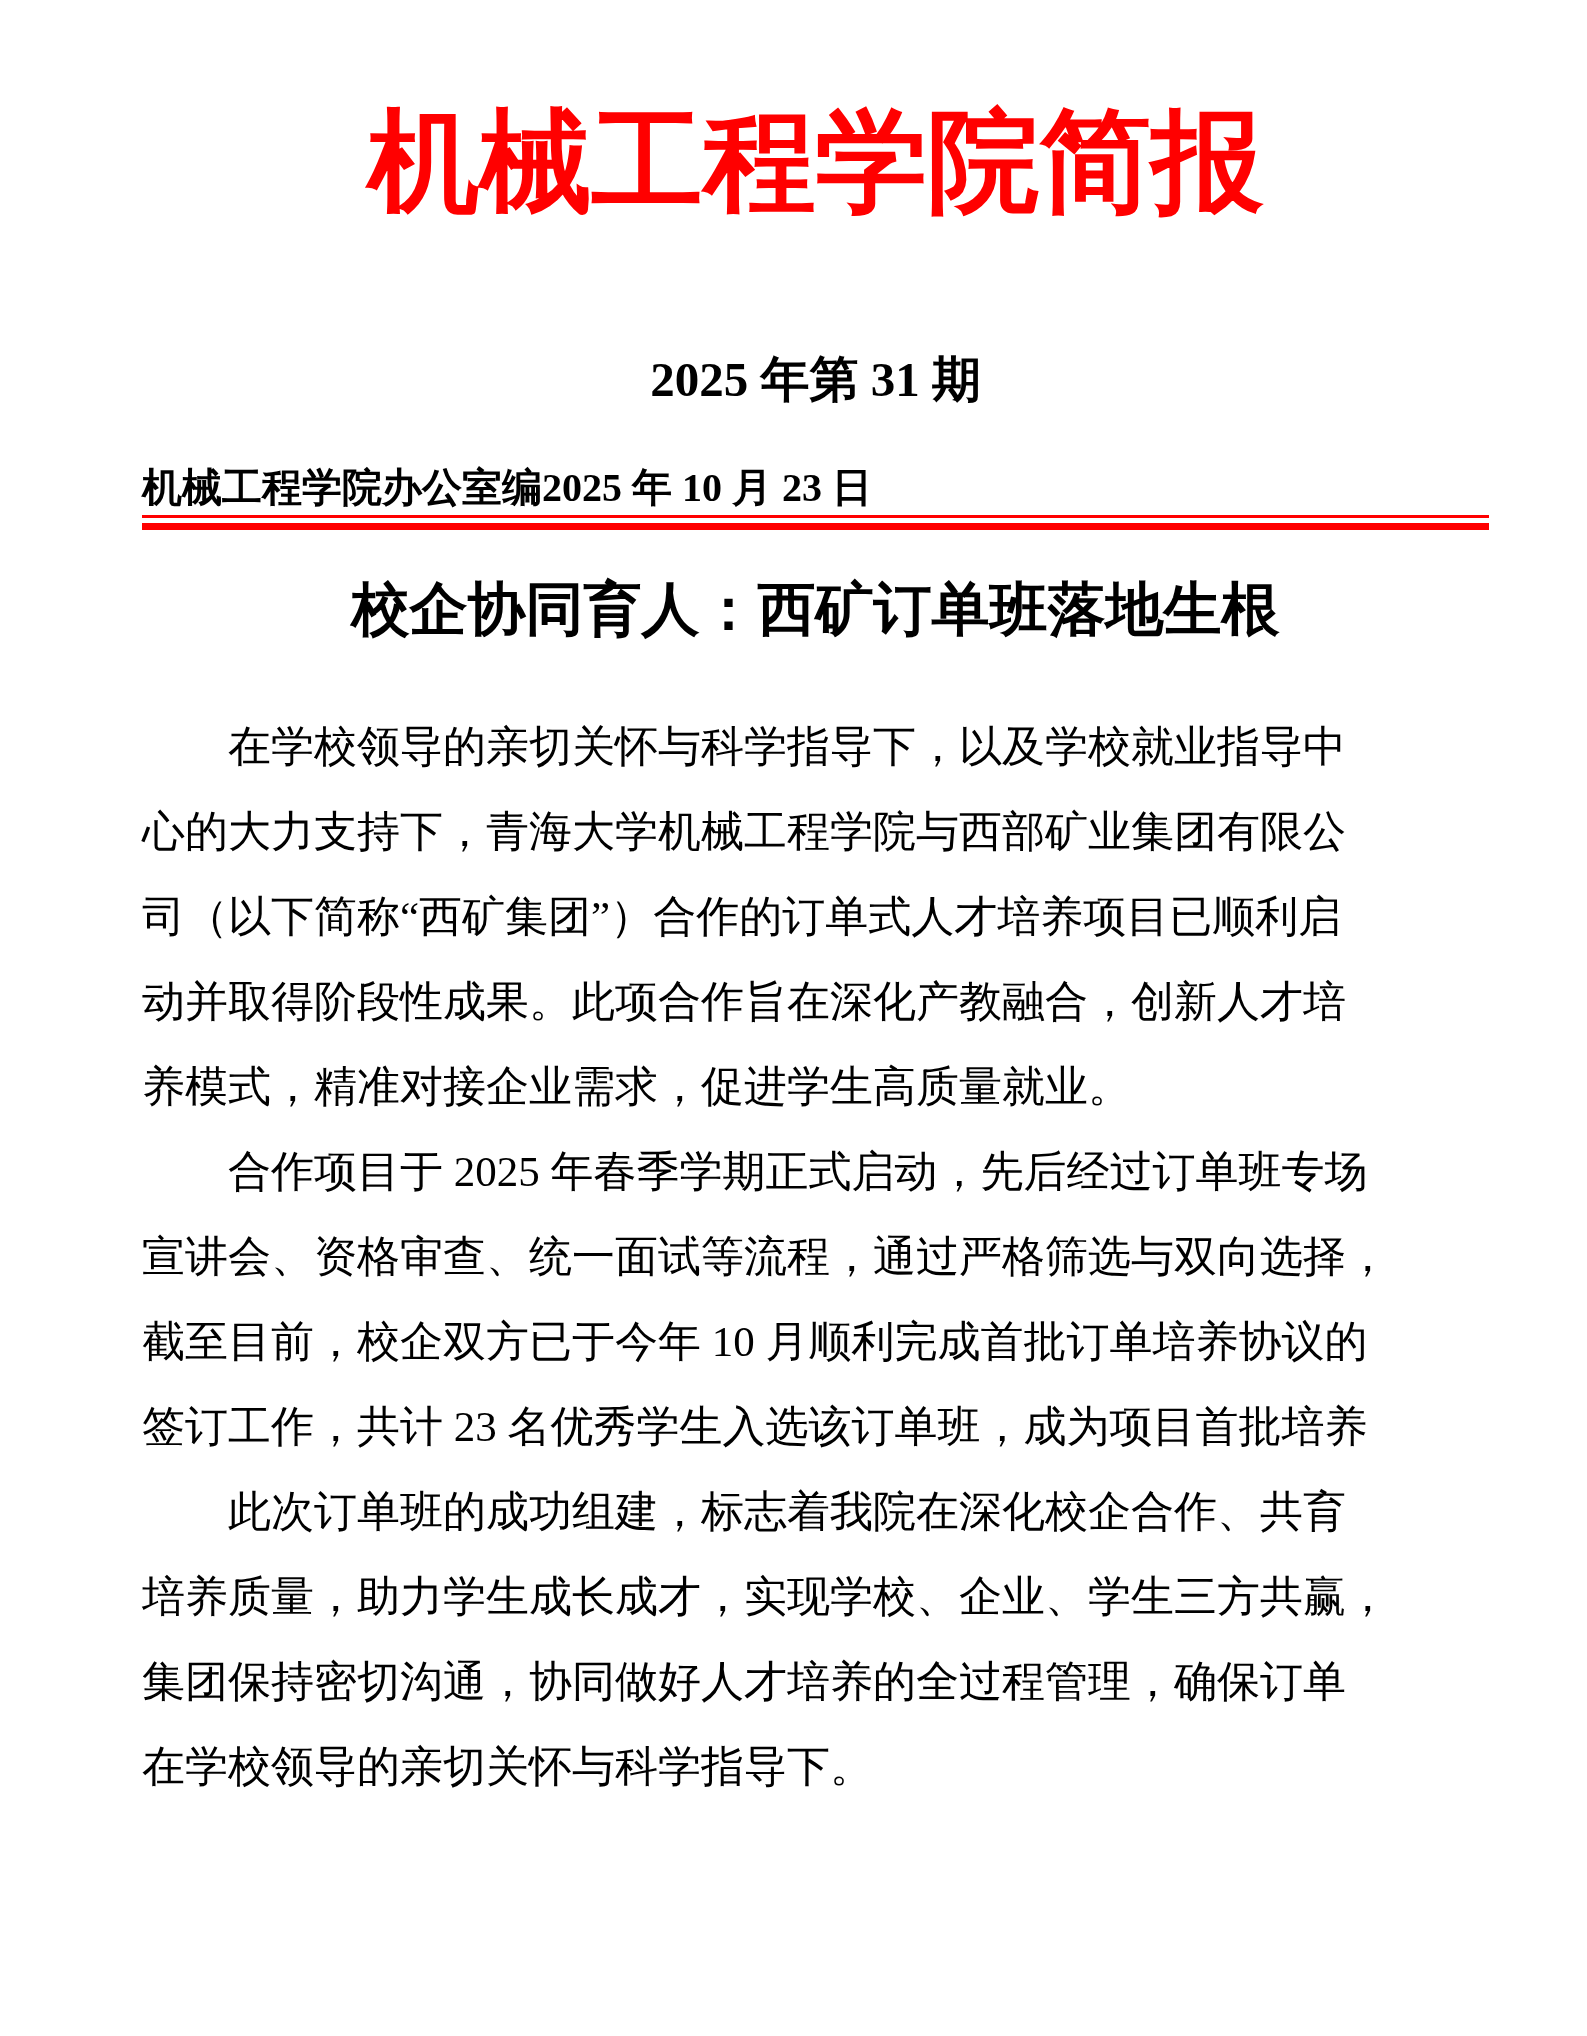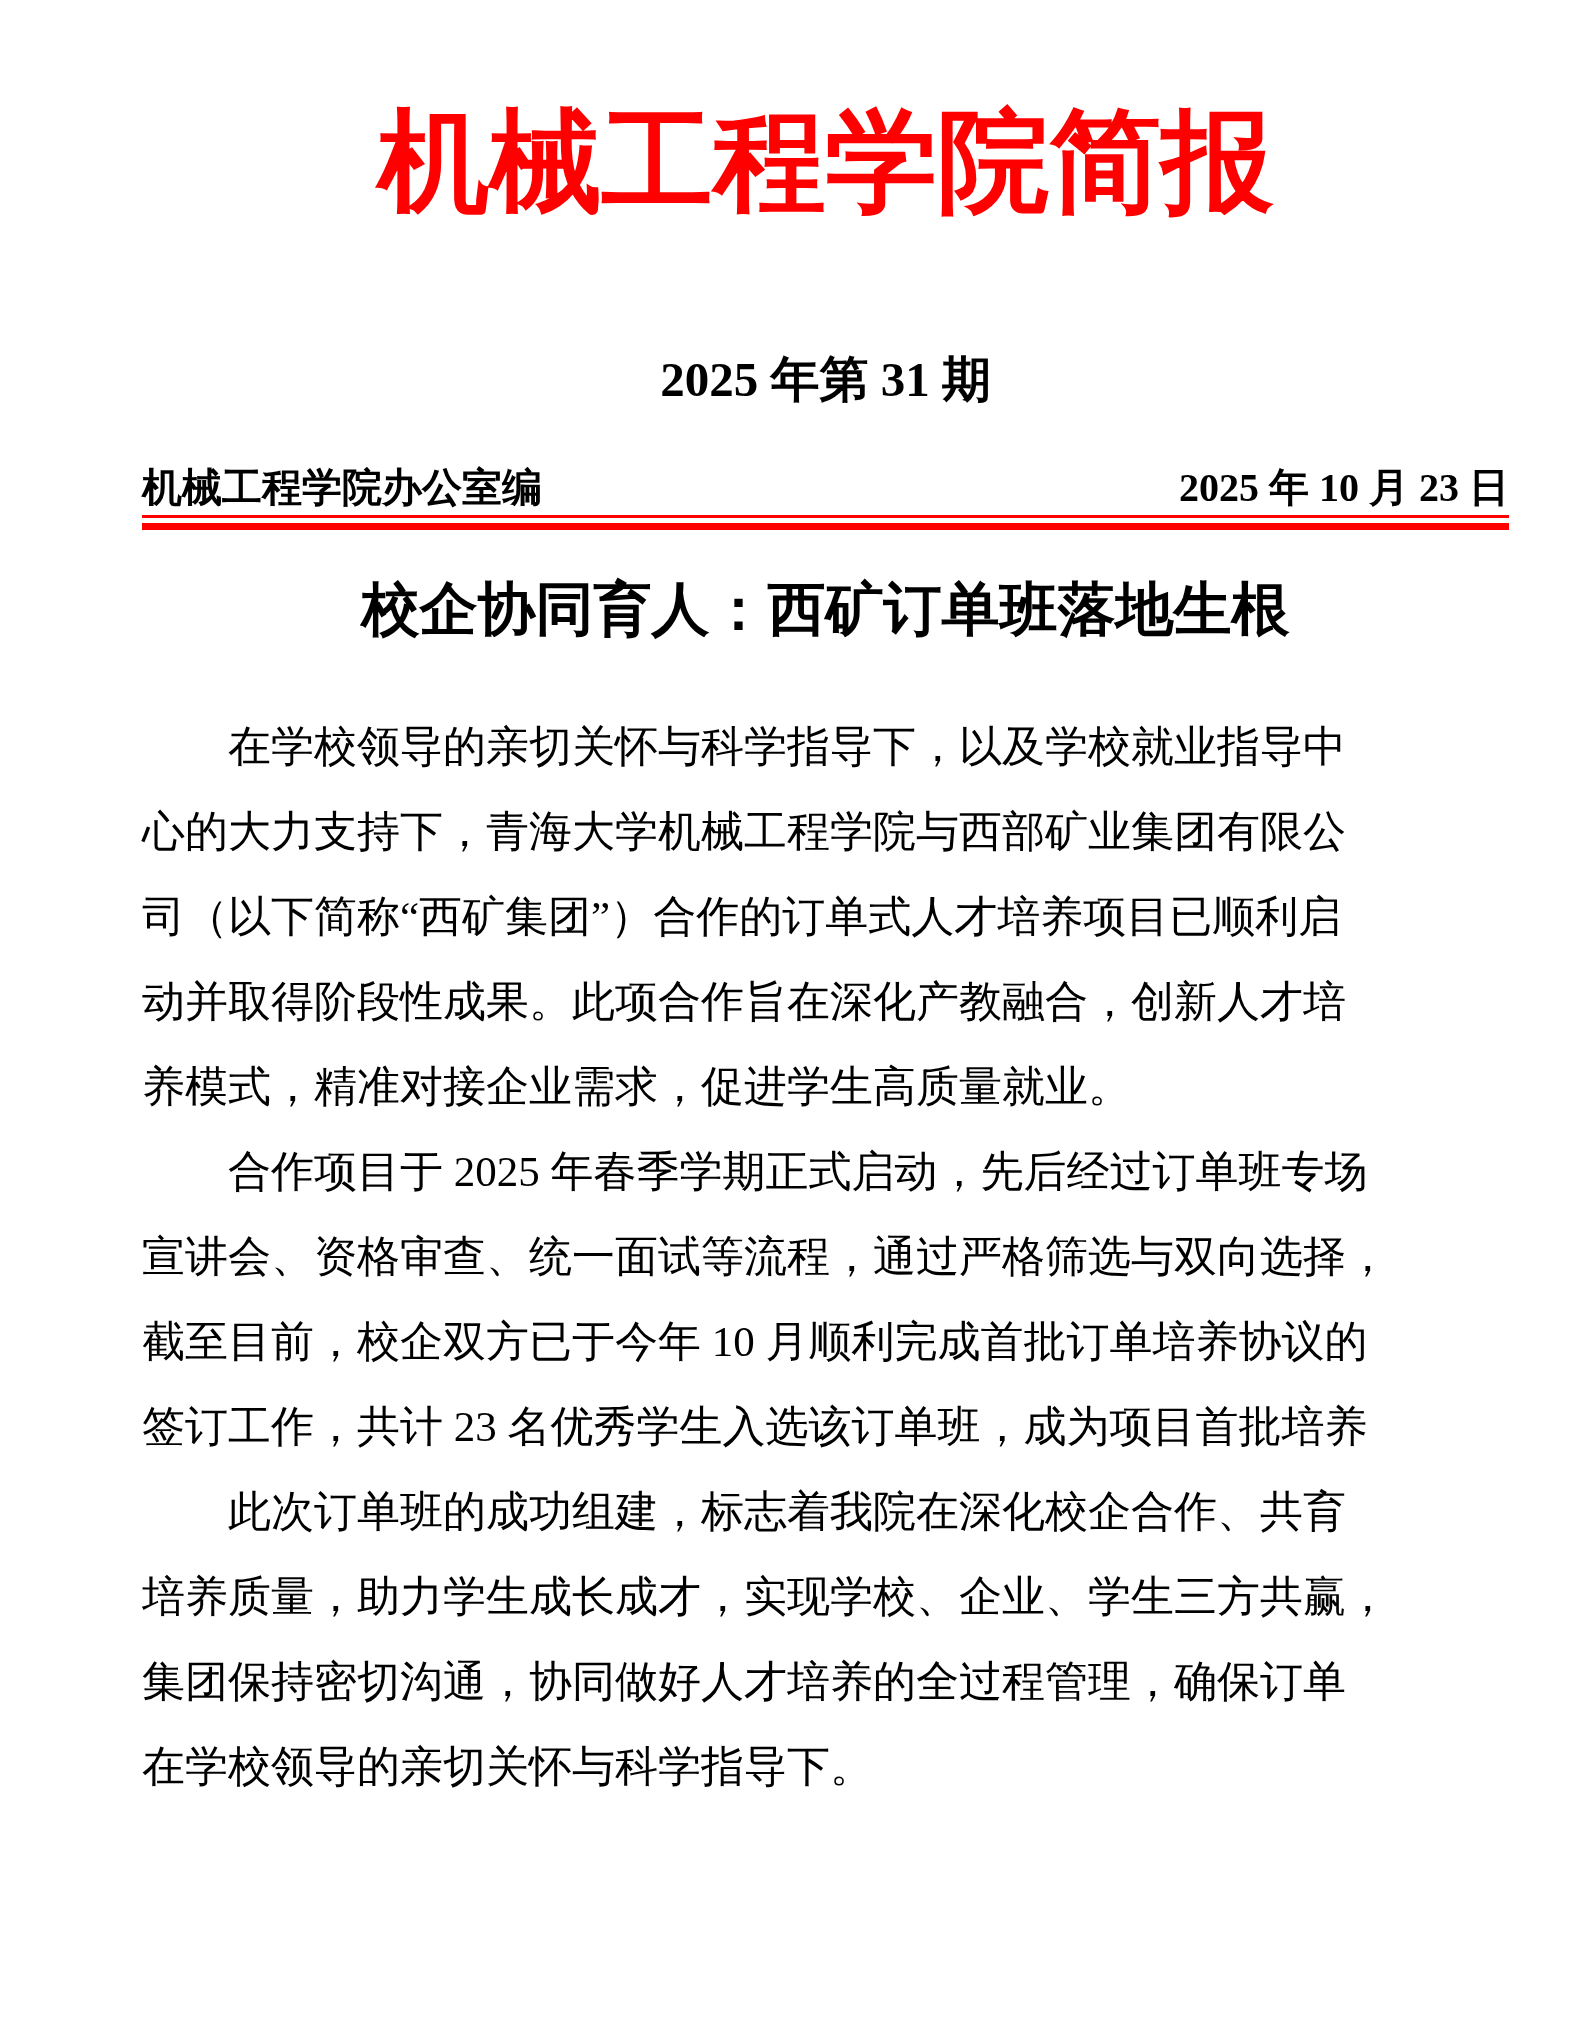--- a/index.html
+++ b/index.html
@@ -7,21 +7,21 @@
   html, body { background: #e8e8e8; }
   body { font-family: "Liberation Serif", "DejaVu Serif", serif; }
 
   .page {
     position: relative;
     width: 1587px;
     height: 2036px;
     margin: 0 auto;
     background: var(--paper);
     color: var(--ink);
-    padding: 98px 78px 0 142px;
+    padding: 98px 98px 0 142px;
     overflow: hidden;
   }
 
   .masthead {
     font-size: 112px;
     font-weight: 700;
     line-height: 1.15;
     text-align: center;
     color: var(--accent);
     letter-spacing: 0px;
@@ -32,26 +32,24 @@
     margin-top: 124px;
     font-size: 49px;
     font-weight: 700;
     line-height: 1.2;
     text-align: center;
   }
 
   .meta-row {
     margin-top: 54px;
     display: flex;
-    justify-content: space-between;
     align-items: baseline;
     font-size: 40px;
     font-weight: 700;
     line-height: 1.2;
-    gap: 32px;
   }
 
   .double-rule { margin-top: 3px; }
   .double-rule .rule-thin  { border-top: 3px solid var(--accent); }
   .double-rule .rule-thick { border-top: 7px solid var(--accent); margin-top: 5px; }
 
   .headline {
     margin-top: 44px;
     font-size: 58px;
     font-weight: 700;

